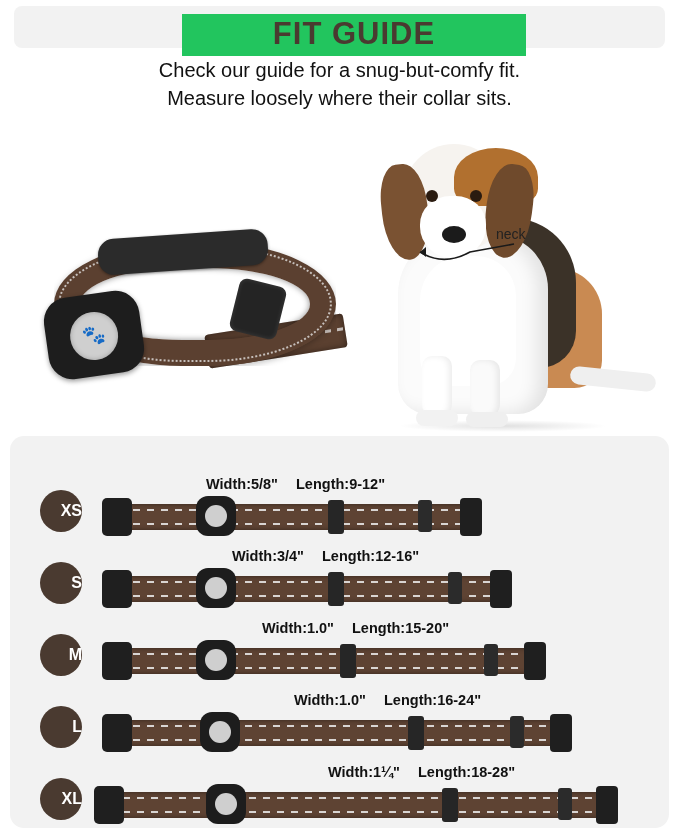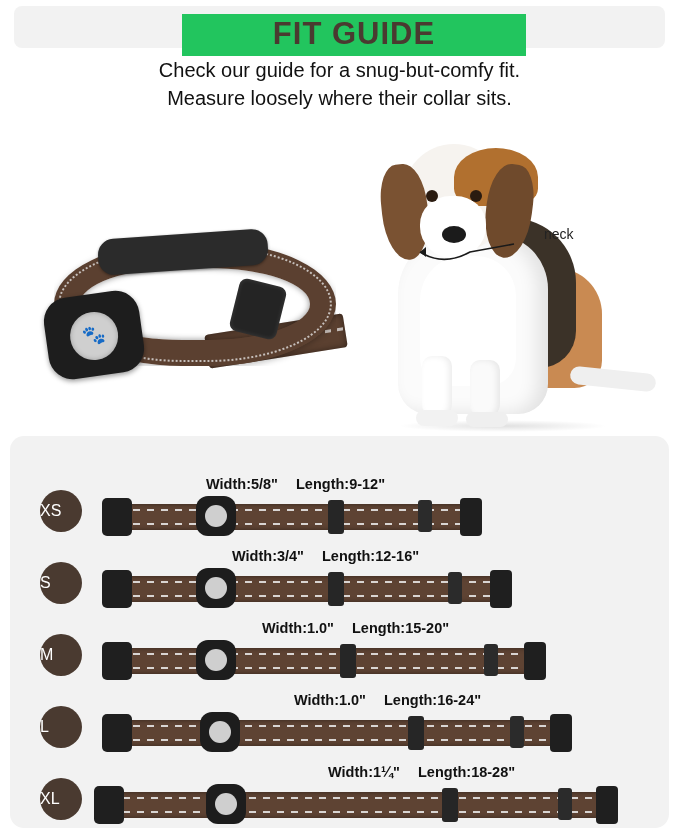--- a/index.html
+++ b/index.html
@@ -248,21 +248,21 @@
 
   
   .neck-line {
     position: absolute;
     left: 418px; top: 108px;
     width: 100px; height: 2px;
   }
   .neck-line svg { display:block; }
   .neck-label {
     position: absolute;
-    left: 544px; top: 98px;
+    left: 496px; top: 98px;
     font-size: 14px;
     color: #222222;
     font-family: "Liberation Sans", sans-serif;
     text-align: right;
   }
 
   
   .size-panel {
     position: absolute;
     left: 10px; top: 436px;
@@ -277,22 +277,22 @@
     height: 72px;
   }
   .badge {
     position: absolute;
     left: 30px; top: 14px;
     width: 42px; height: 42px;
     border-radius: 50%;
     background: #4a3a30;
     color: #ffffff;
     font-size: 16px;
-    font-weight: normal;
-    text-align: left;
+    font-weight: bold;
+    text-align: right;
     line-height: 42px;
     font-family: "Liberation Sans", sans-serif;
   }
   .labels {
     position: absolute;
     top: 0;
     font-size: 14.5px;
     font-weight: bold;
     color: #111111;
     white-space: nowrap;

